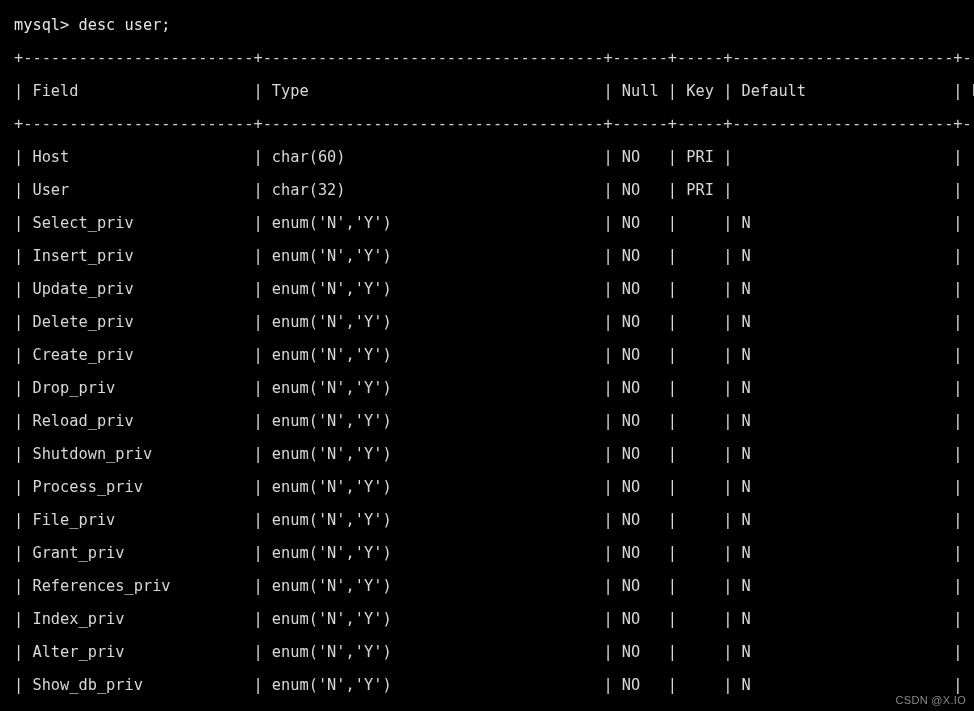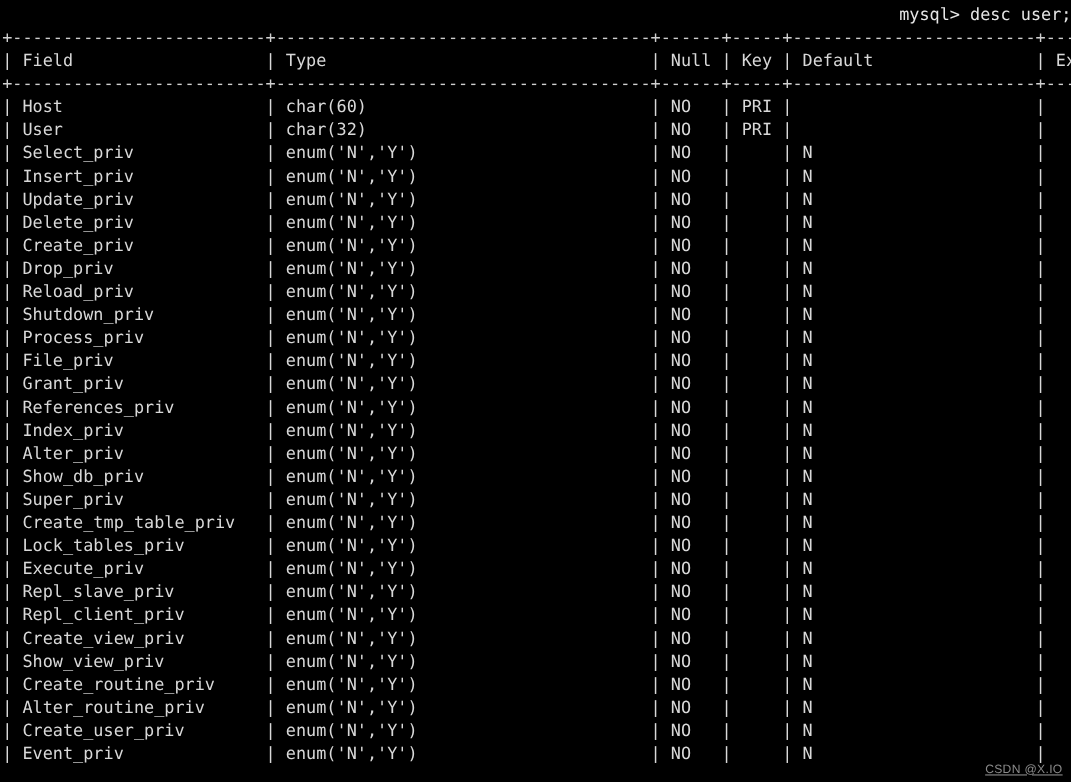--- a/index.html
+++ b/index.html
@@ -26,40 +26,38 @@
     padding: 3px 0 0 2px;
   }
   .term-line {
     font-family: "DejaVu Sans Mono", "Liberation Mono", monospace;
     font-size: 15.3px;
     line-height: 21px;
     height: 21px;
     color: #d8d8d8;
     white-space: pre;
     letter-spacing: 0px;
-    margin: 0;
+    margin: 12px;
     padding: 0;
-    text-align: right;
   }
   .prompt-line {
     color: #e6e6e6;
   }
   .rule-line {
     color: #cfcfcf;
   }
   .watermark {
     position: absolute;
     right: 8px;
     bottom: 5px;
     font-family: "Liberation Sans", "DejaVu Sans", sans-serif;
     font-size: 11px;
     color: #8a8a8a;
     letter-spacing: 0.3px;
     white-space: pre;
-    text-decoration: underline;
   }
 </style>
 </head>
 <body>
 
 <div id="terminal">
   <div class="term-line prompt-line">mysql&gt; desc user;</div>
   <div id="table-output">
       <div class="term-line rule-line">+-------------------------+-------------------------------------+------+-----+------------------------+--------+</div>
       <div class="term-line ">| Field                   | Type                                | Null | Key | Default                | Extra  |</div>

